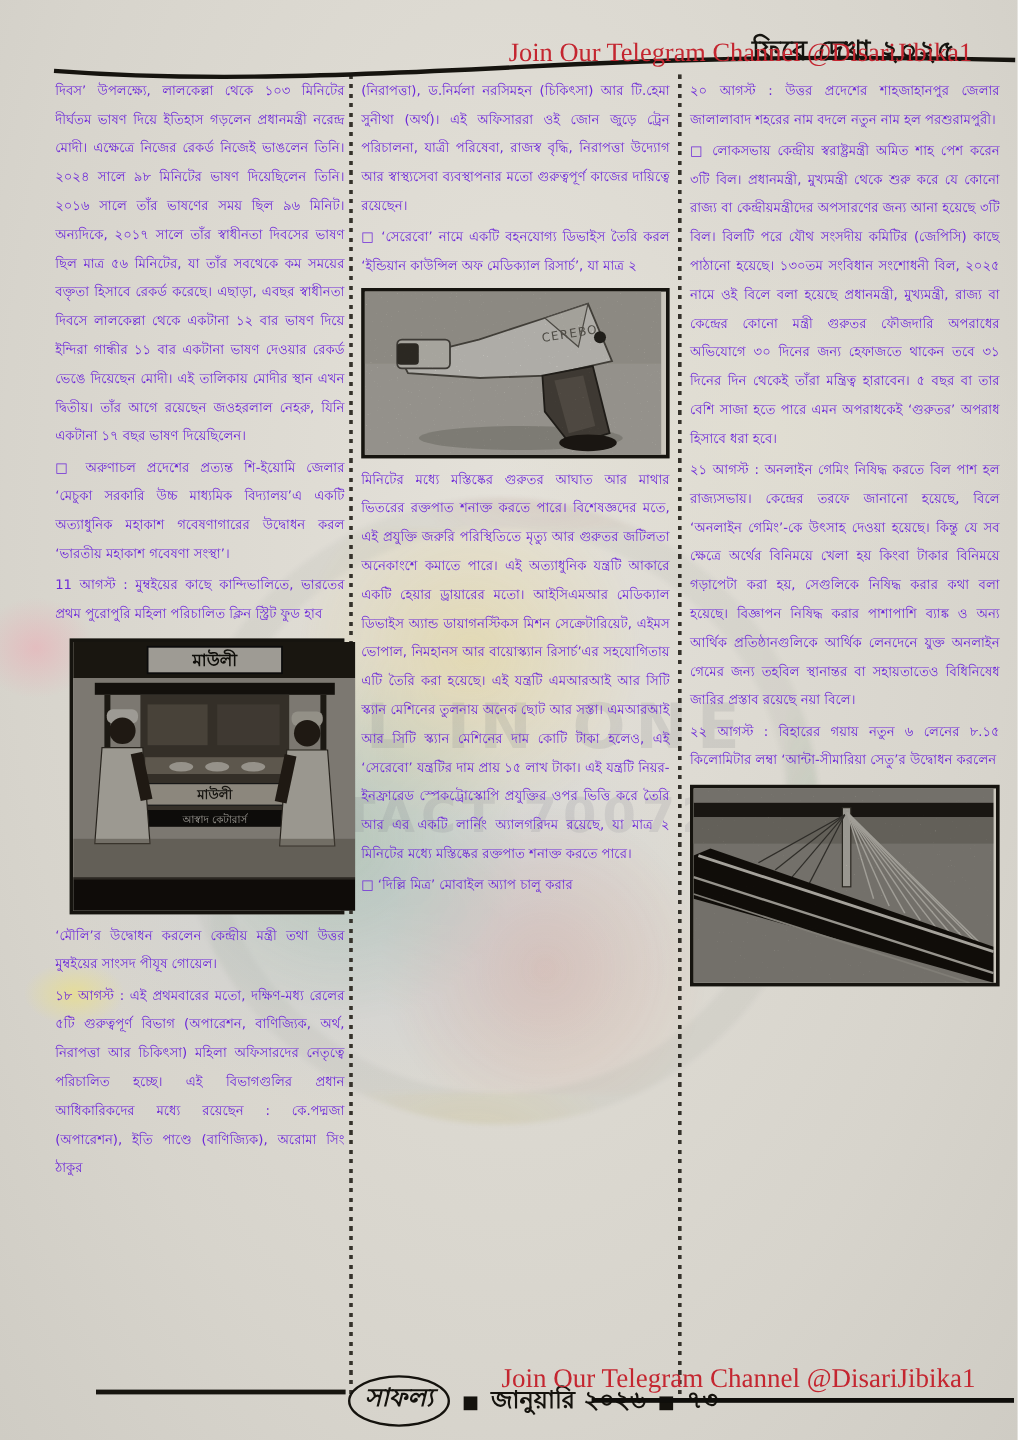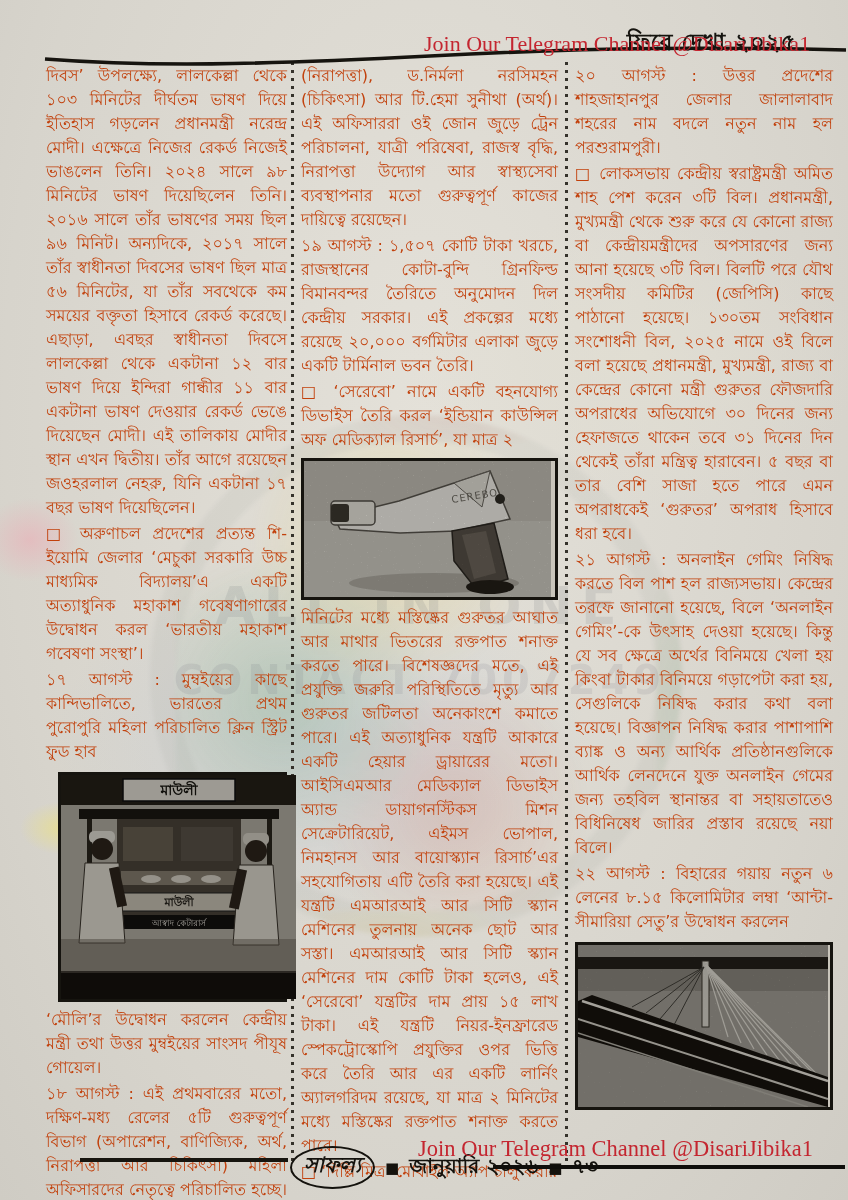--- a/index.html
+++ b/index.html
@@ -36,21 +36,21 @@
   .tg-top{
     position:absolute;top:31px;left:424px;width:424px;z-index:4;
     font-family:"Liberation Serif",serif;font-size:22px;color:#c42630;white-space:nowrap;
   }
   .top-rule{position:absolute;left:0;top:0;z-index:2;}
   
   .col{position:absolute;top:64px;}
   .col1{left:46px;width:241px;}
   .col2{left:301px;width:257px;}
   .col3{left:575px;width:258px;}
-  .col p{margin:0 0 2px 0;text-align:justify;font-size:16px;line-height:24px;color:#c2410c;
+  .col p{margin:0 0 2px 0;text-align:justify;font-size:11px;line-height:24px;color:#6d28d9;
          text-justify:inter-word;}
   .divider{position:absolute;top:62px;width:3px;height:1100px;
     background:repeating-linear-gradient(to bottom,#35322b 0 3.5px,transparent 3.5px 8px);}
   .div1{left:291px;}
   .div2{left:565px;}
   
   .photo{border:3px solid #16140f;background:#c9c5bb;display:block;}
   .photo svg{display:block;}
   .ph-food{margin:8px 0 6px 12px;}
   .ph-cerebo{margin:6px 0 6px 0;}
@@ -81,21 +81,21 @@
 <svg class="top-rule" width="848" height="80">
   <path d="M45,59 C150,67 255,65 430,56 C600,47 720,47 846,50" fill="none" stroke="#16140f" stroke-width="3.6"></path>
 </svg>
 
 <div class="divider div1"></div>
 <div class="divider div2"></div>
 
 <div class="col col1">
   <p>দিবস’ উপলক্ষ্যে, লালকেল্লা থেকে ১০৩ মিনিটের দীর্ঘতম ভাষণ দিয়ে ইতিহাস গড়লেন প্রধানমন্ত্রী নরেন্দ্র মোদী। এক্ষেত্রে নিজের রেকর্ড নিজেই ভাঙলেন তিনি। ২০২৪ সালে ৯৮ মিনিটের ভাষণ দিয়েছিলেন তিনি। ২০১৬ সালে তাঁর ভাষণের সময় ছিল ৯৬ মিনিট। অন্যদিকে, ২০১৭ সালে তাঁর স্বাধীনতা দিবসের ভাষণ ছিল মাত্র ৫৬ মিনিটের, যা তাঁর সবথেকে কম সময়ের বক্তৃতা হিসাবে রেকর্ড করেছে। এছাড়া, এবছর স্বাধীনতা দিবসে লালকেল্লা থেকে একটানা ১২ বার ভাষণ দিয়ে ইন্দিরা গান্ধীর ১১ বার একটানা ভাষণ দেওয়ার রেকর্ড ভেঙে দিয়েছেন মোদী। এই তালিকায় মোদীর স্থান এখন দ্বিতীয়। তাঁর আগে রয়েছেন জওহরলাল নেহরু, যিনি একটানা ১৭ বছর ভাষণ দিয়েছিলেন।</p>
   <p>□ অরুণাচল প্রদেশের প্রত্যন্ত শি-ইয়োমি জেলার ‘মেচুকা সরকারি উচ্চ মাধ্যমিক বিদ্যালয়’এ একটি অত্যাধুনিক মহাকাশ গবেষণাগারের উদ্বোধন করল ‘ভারতীয় মহাকাশ গবেষণা সংস্থা’।</p>
-  <p>১৭ আগস্ট : মুম্বইয়ের কাছে কান্দিভালিতে, ভারতের প্রথম পুরোপুরি মহিলা পরিচালিত ক্লিন স্ট্রিট ফুড হাব</p>
+  <p>11 আগস্ট : মুম্বইয়ের কাছে কান্দিভালিতে, ভারতের প্রথম পুরোপুরি মহিলা পরিচালিত ক্লিন স্ট্রিট ফুড হাব</p>
 
   <div class="photo ph-food">
     <svg width="235" height="224" viewBox="0 0 235 224">
       <defs>
         <filter id="grainA" x="0" y="0" width="100%" height="100%">
           <feTurbulence type="fractalNoise" baseFrequency="0.9" numOctaves="2" result="n"></feTurbulence>
           <feColorMatrix in="n" type="matrix" values="0 0 0 0 0  0 0 0 0 0  0 0 0 0 0  0.9 0.9 0.9 0 0"></feColorMatrix>
           <feComposite operator="over" in2="SourceGraphic"></feComposite>
         </filter>
       </defs>
@@ -137,21 +137,20 @@
       <rect width="235" height="224" filter="url(#grainA)" opacity=".32"></rect>
     </svg>
   </div>
 
   <p>‘মৌলি’র উদ্বোধন করলেন কেন্দ্রীয় মন্ত্রী তথা উত্তর মুম্বইয়ের সাংসদ পীযূষ গোয়েল।</p>
   <p>১৮ আগস্ট : এই প্রথমবারের মতো, দক্ষিণ-মধ্য রেলের ৫টি গুরুত্বপূর্ণ বিভাগ (অপারেশন, বাণিজ্যিক, অর্থ, নিরাপত্তা আর চিকিৎসা) মহিলা অফিসারদের নেতৃত্বে পরিচালিত হচ্ছে। এই বিভাগগুলির প্রধান আধিকারিকদের মধ্যে রয়েছেন : কে.পদ্মজা (অপারেশন), ইতি পাণ্ডে (বাণিজ্যিক), অরোমা সিং ঠাকুর</p>
 </div>
 
 <div class="col col2">
   <p>(নিরাপত্তা), ড.নির্মলা নরসিমহন (চিকিৎসা) আর টি.হেমা সুনীথা (অর্থ)। এই অফিসাররা ওই জোন জুড়ে ট্রেন পরিচালনা, যাত্রী পরিষেবা, রাজস্ব বৃদ্ধি, নিরাপত্তা উদ্যোগ আর স্বাস্থ্যসেবা ব্যবস্থাপনার মতো গুরুত্বপূর্ণ কাজের দায়িত্বে রয়েছেন।</p>
-  <p>১৯ আগস্ট : ১,৫০৭ কোটি টাকা খরচে, রাজস্থানের কোটা-বুন্দি গ্রিনফিল্ড বিমানবন্দর তৈরিতে অনুমোদন দিল কেন্দ্রীয় সরকার। এই প্রকল্পের মধ্যে রয়েছে ২০,০০০ বর্গমিটার এলাকা জুড়ে একটি টার্মিনাল ভবন তৈরি।</p>
   <p>□ ‘সেরেবো’ নামে একটি বহনযোগ্য ডিভাইস তৈরি করল ‘ইন্ডিয়ান কাউন্সিল অফ মেডিক্যাল রিসার্চ’, যা মাত্র ২</p>
 
   <div class="photo ph-cerebo">
     <svg width="247" height="136" viewBox="0 0 247 136">
       <defs>
         <filter id="grainB" x="0" y="0" width="100%" height="100%">
           <feTurbulence type="fractalNoise" baseFrequency="0.85" numOctaves="2" result="n"></feTurbulence>
           <feColorMatrix in="n" type="matrix" values="0 0 0 0 0  0 0 0 0 0  0 0 0 0 0  0.9 0.9 0.9 0 0"></feColorMatrix>
         </filter>
       </defs>

